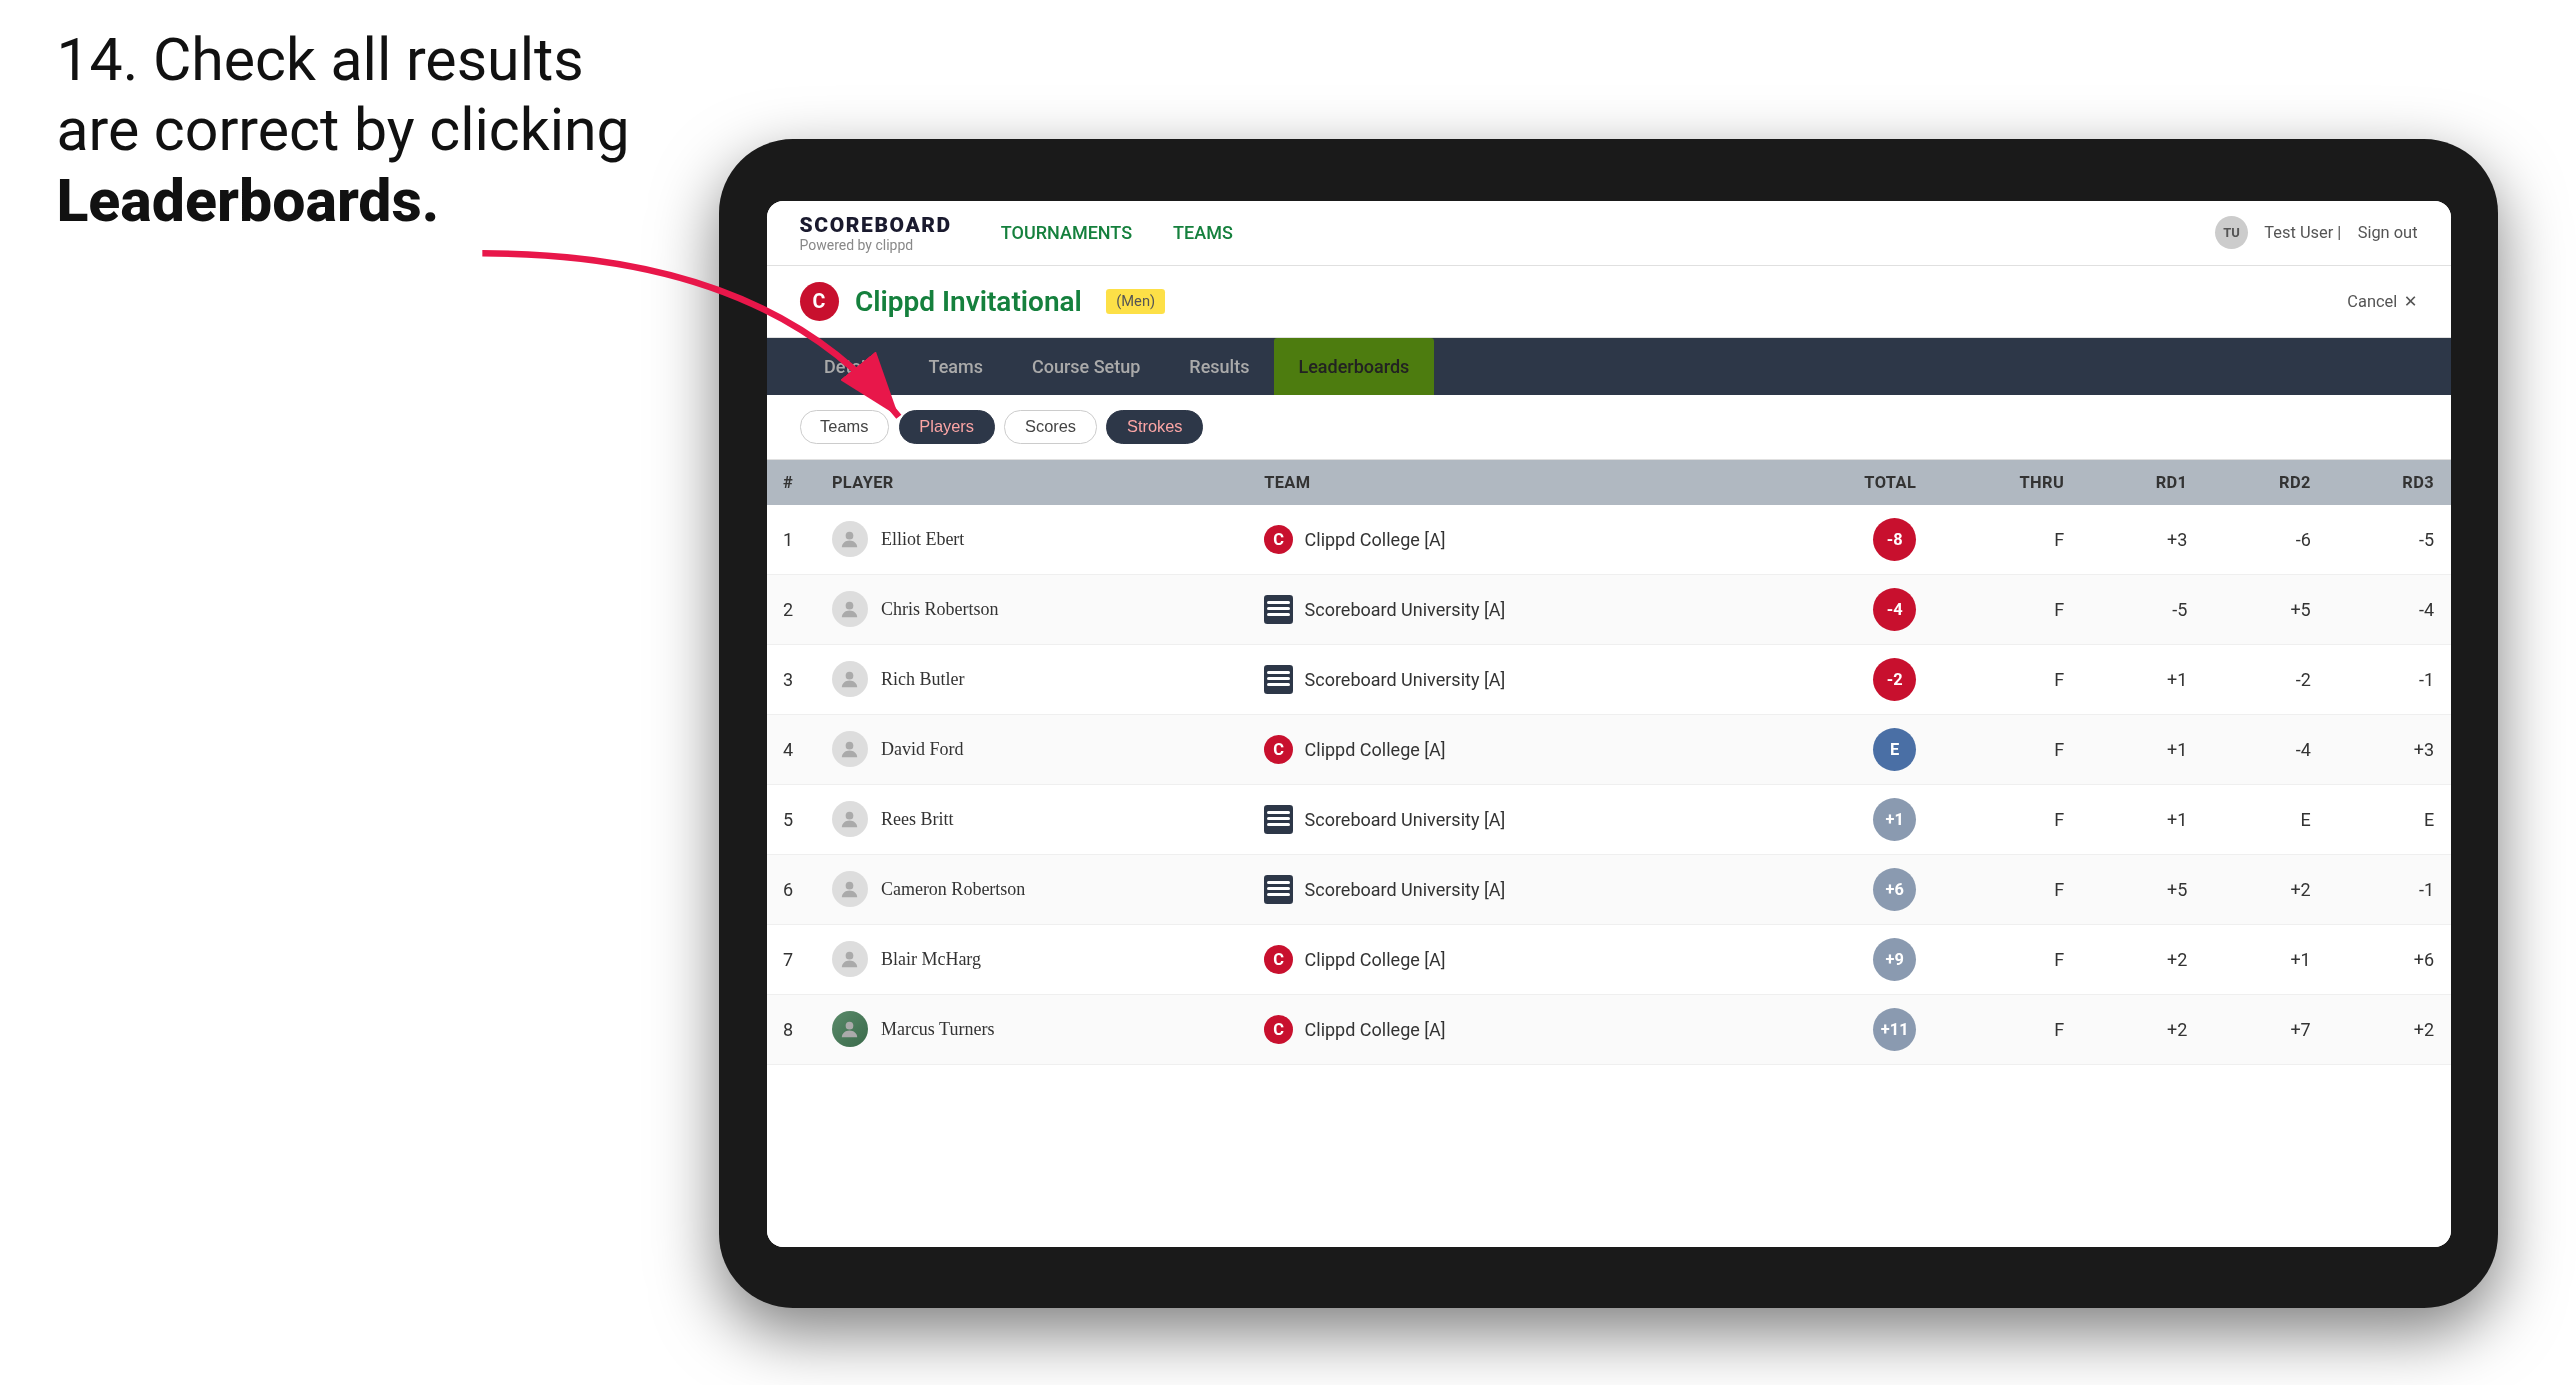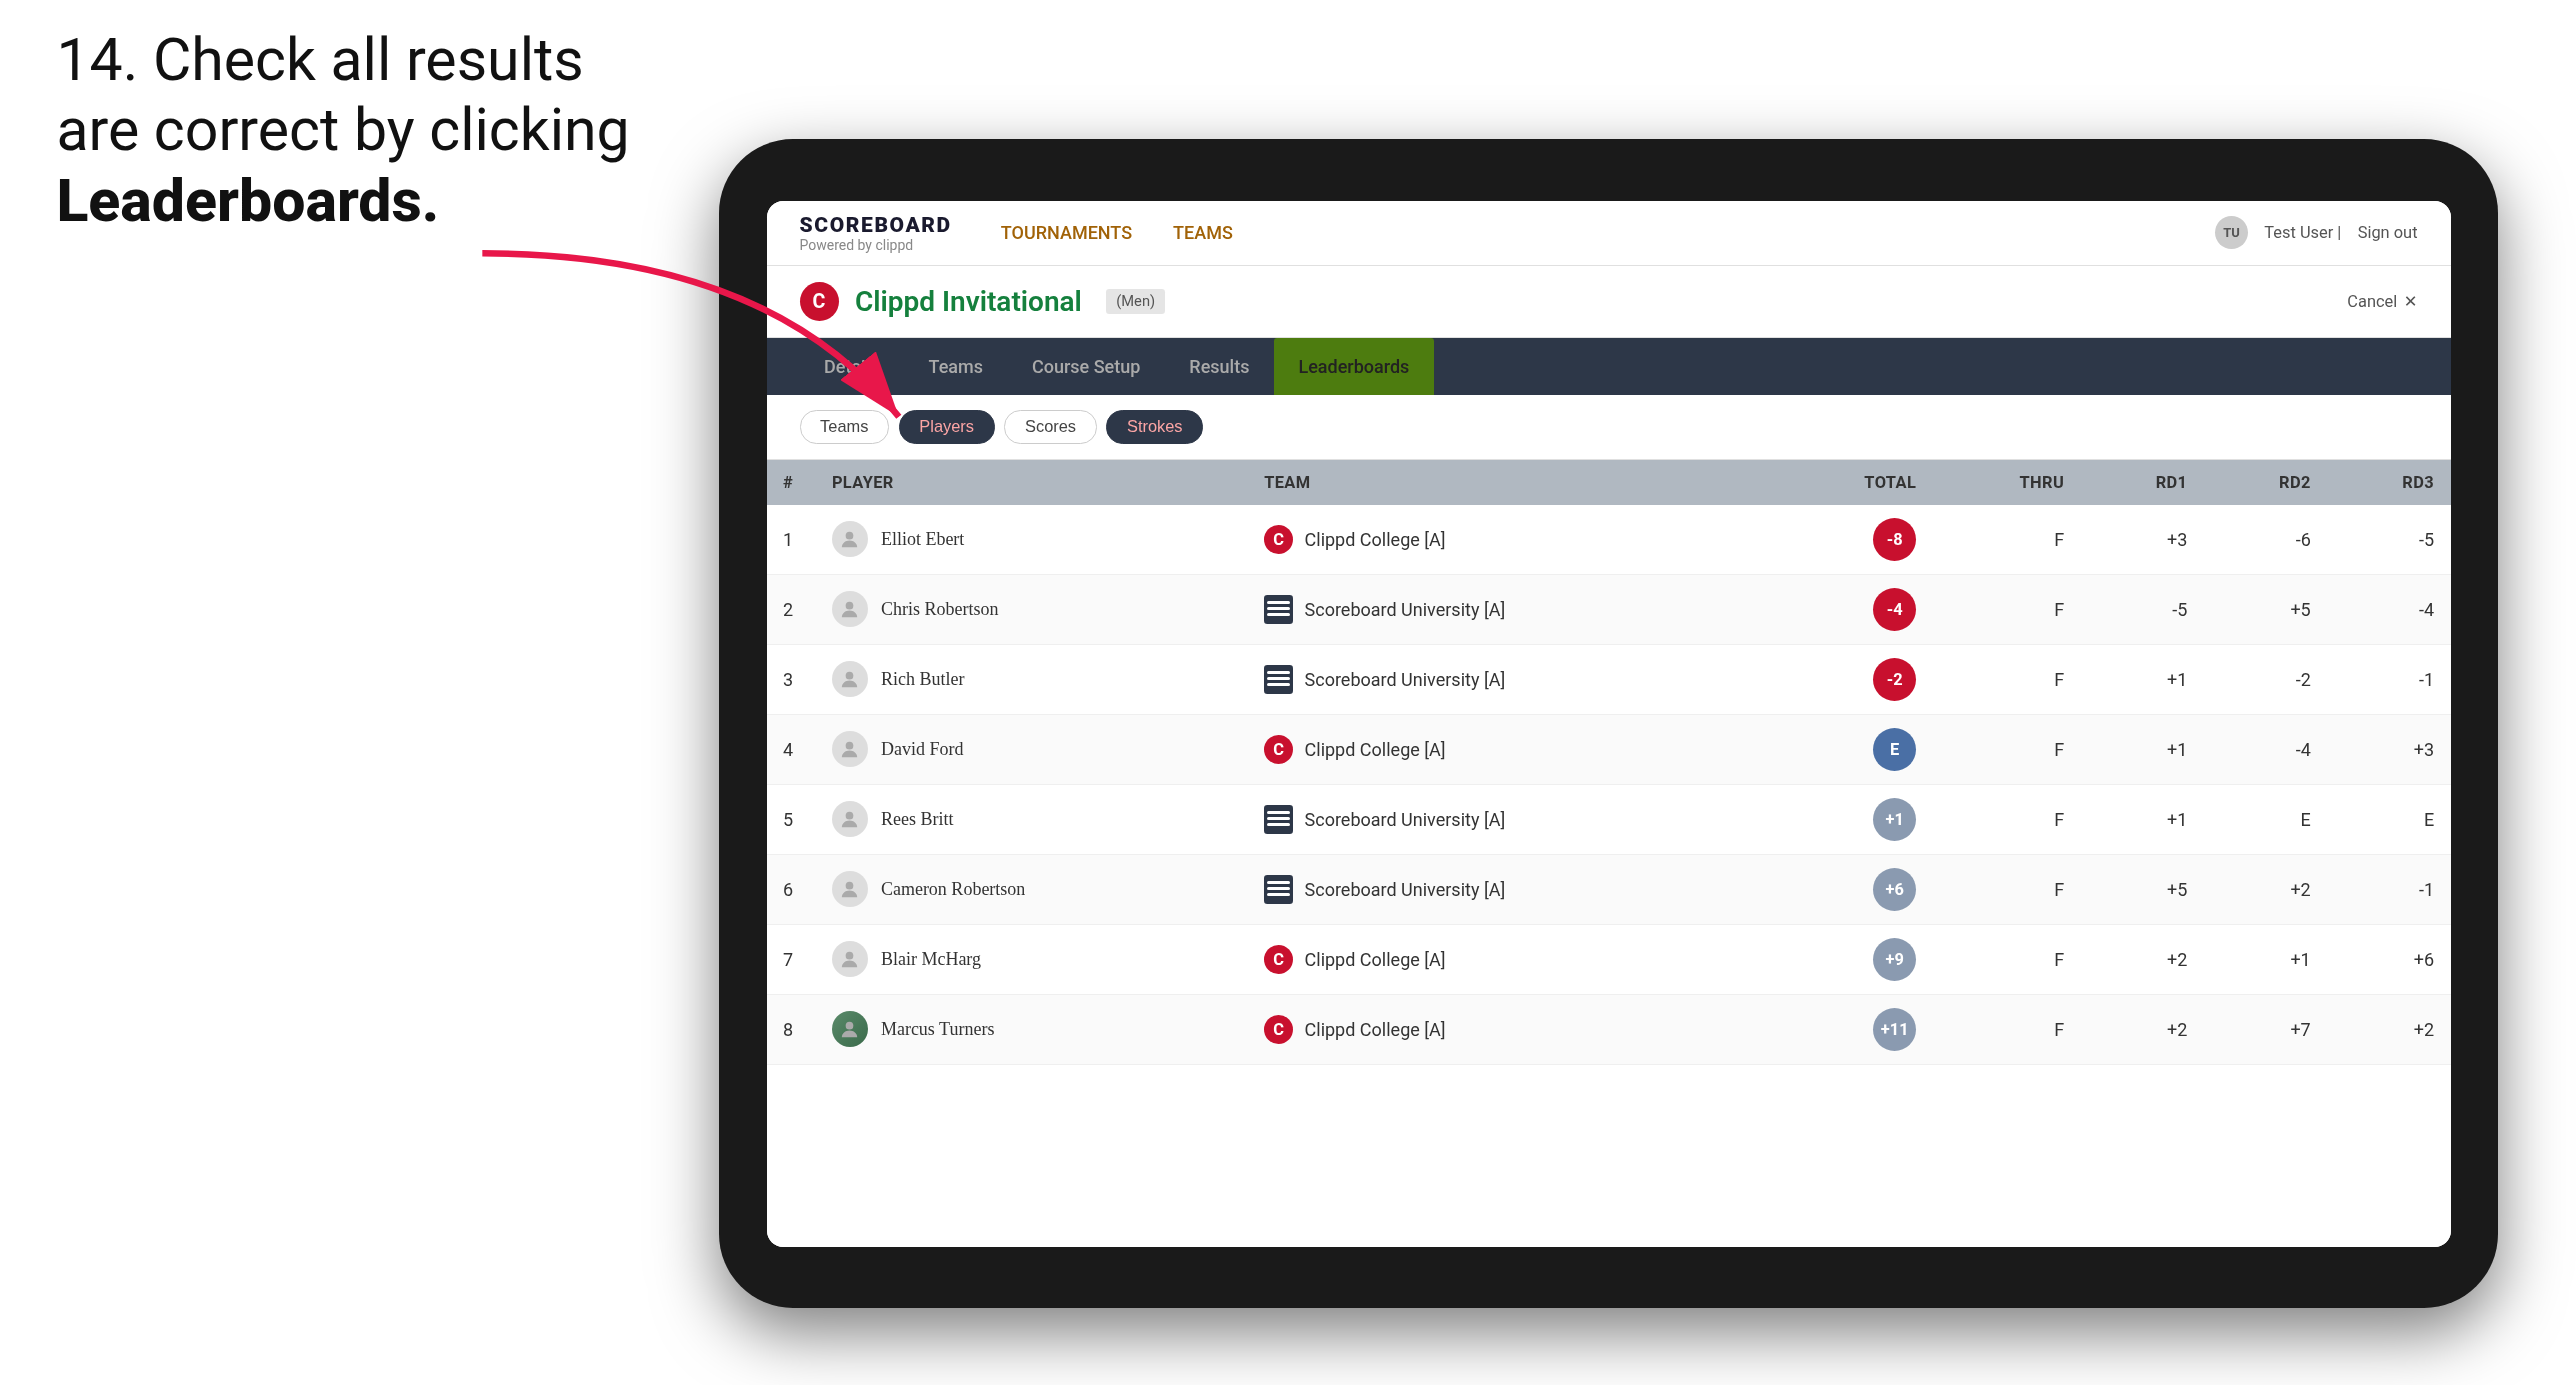--- a/index.html
+++ b/index.html
@@ -91,21 +91,21 @@
       color: #888;
     }
 
     .nav-links {
       display: flex;
       gap: 41px;
       flex: 1;
     }
     .nav-link {
       font-size: 18px;
-      color: #a16207;
+      color: #15803d;
       text-decoration: none;
       font-weight: 500;
       cursor: pointer;
       padding: 8.2px 0;
     }
 
     .nav-right {
       display: flex;
       align-items: center;
       gap: 16.4px;
@@ -151,21 +151,21 @@
       color: white;
       font-weight: bold;
       font-size: 19.6px;
     }
     .tournament-name {
       font-size: 28px;
       font-weight: 600;
       color: #15803d;
     }
     .tournament-badge {
-      background: #e5e5e5;
+      background: #fde047;
       color: #555;
       font-size: 14.7px;
       padding: 3.3px 9.8px;
       border-radius: 3.3px;
       margin-left: 8.2px;
     }
     .cancel-btn {
       font-size: 16.4px;
       color: #555;
       cursor: pointer;

